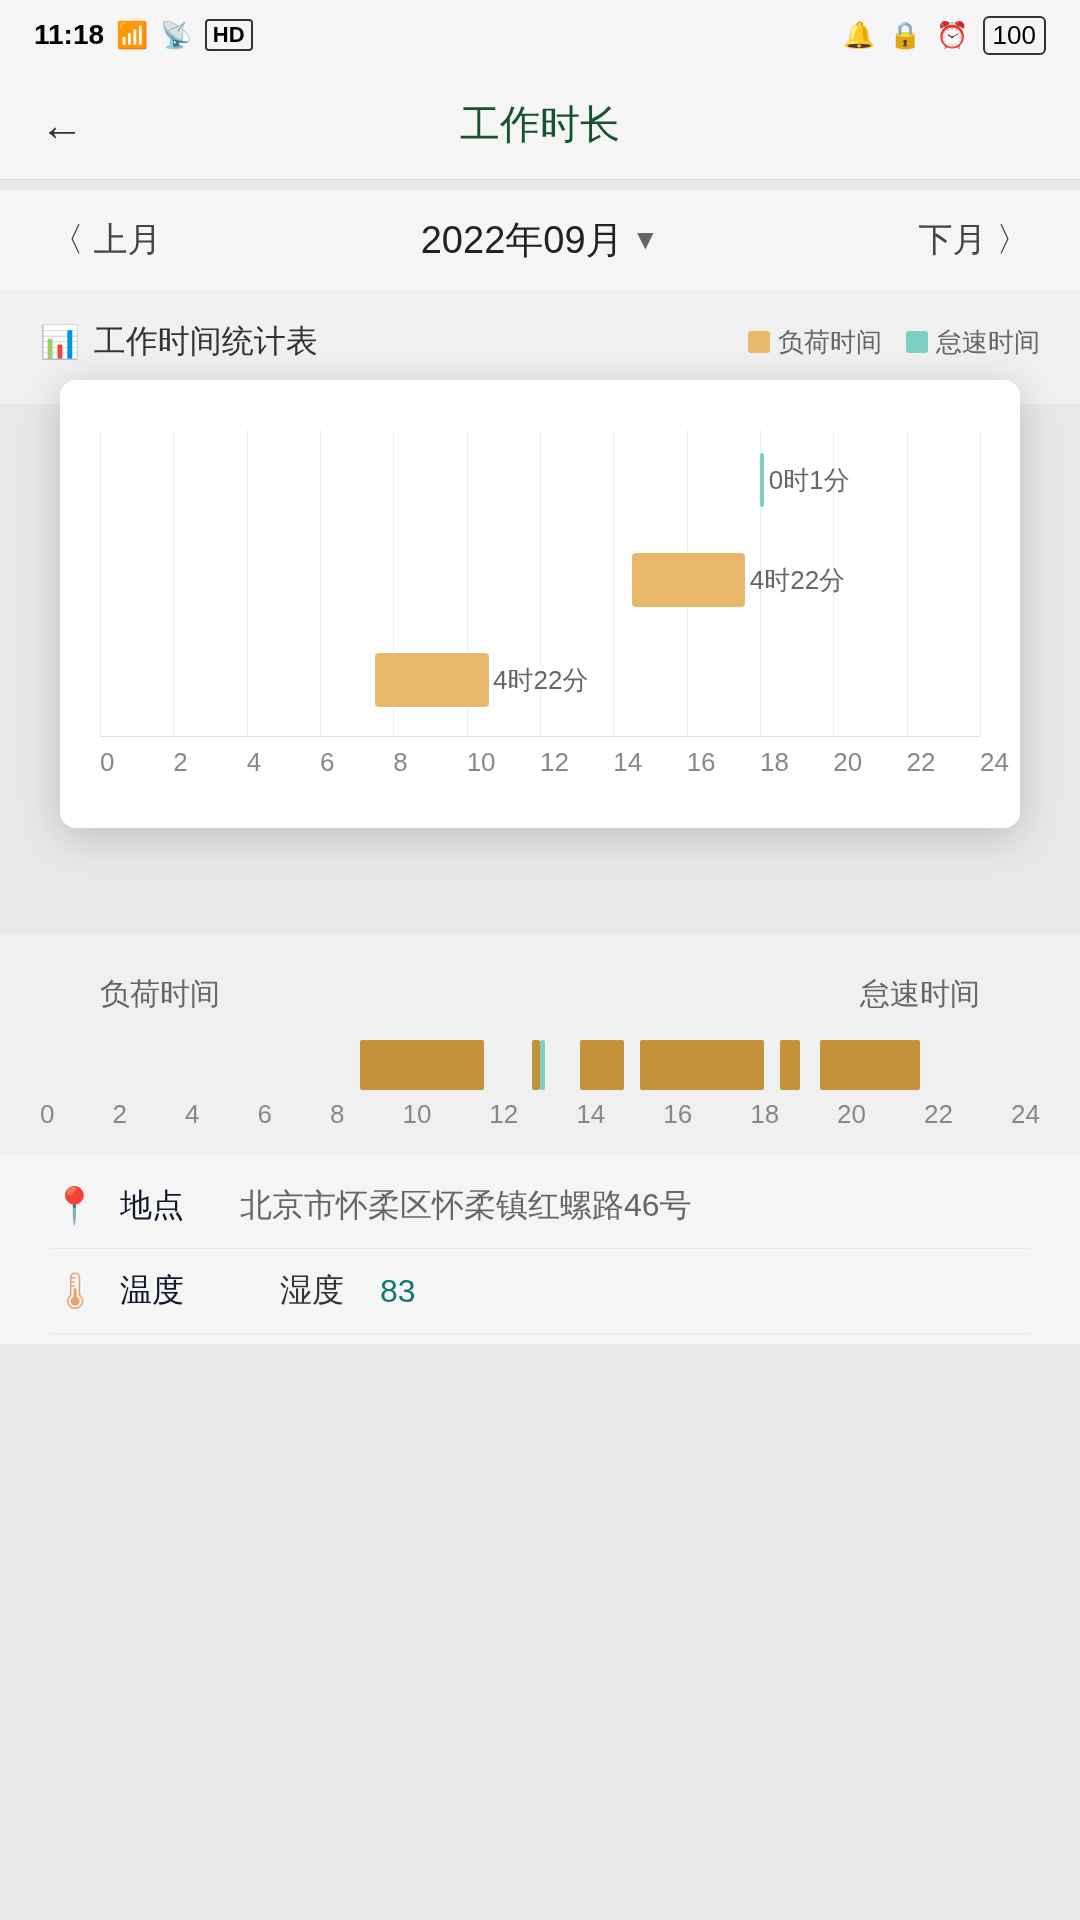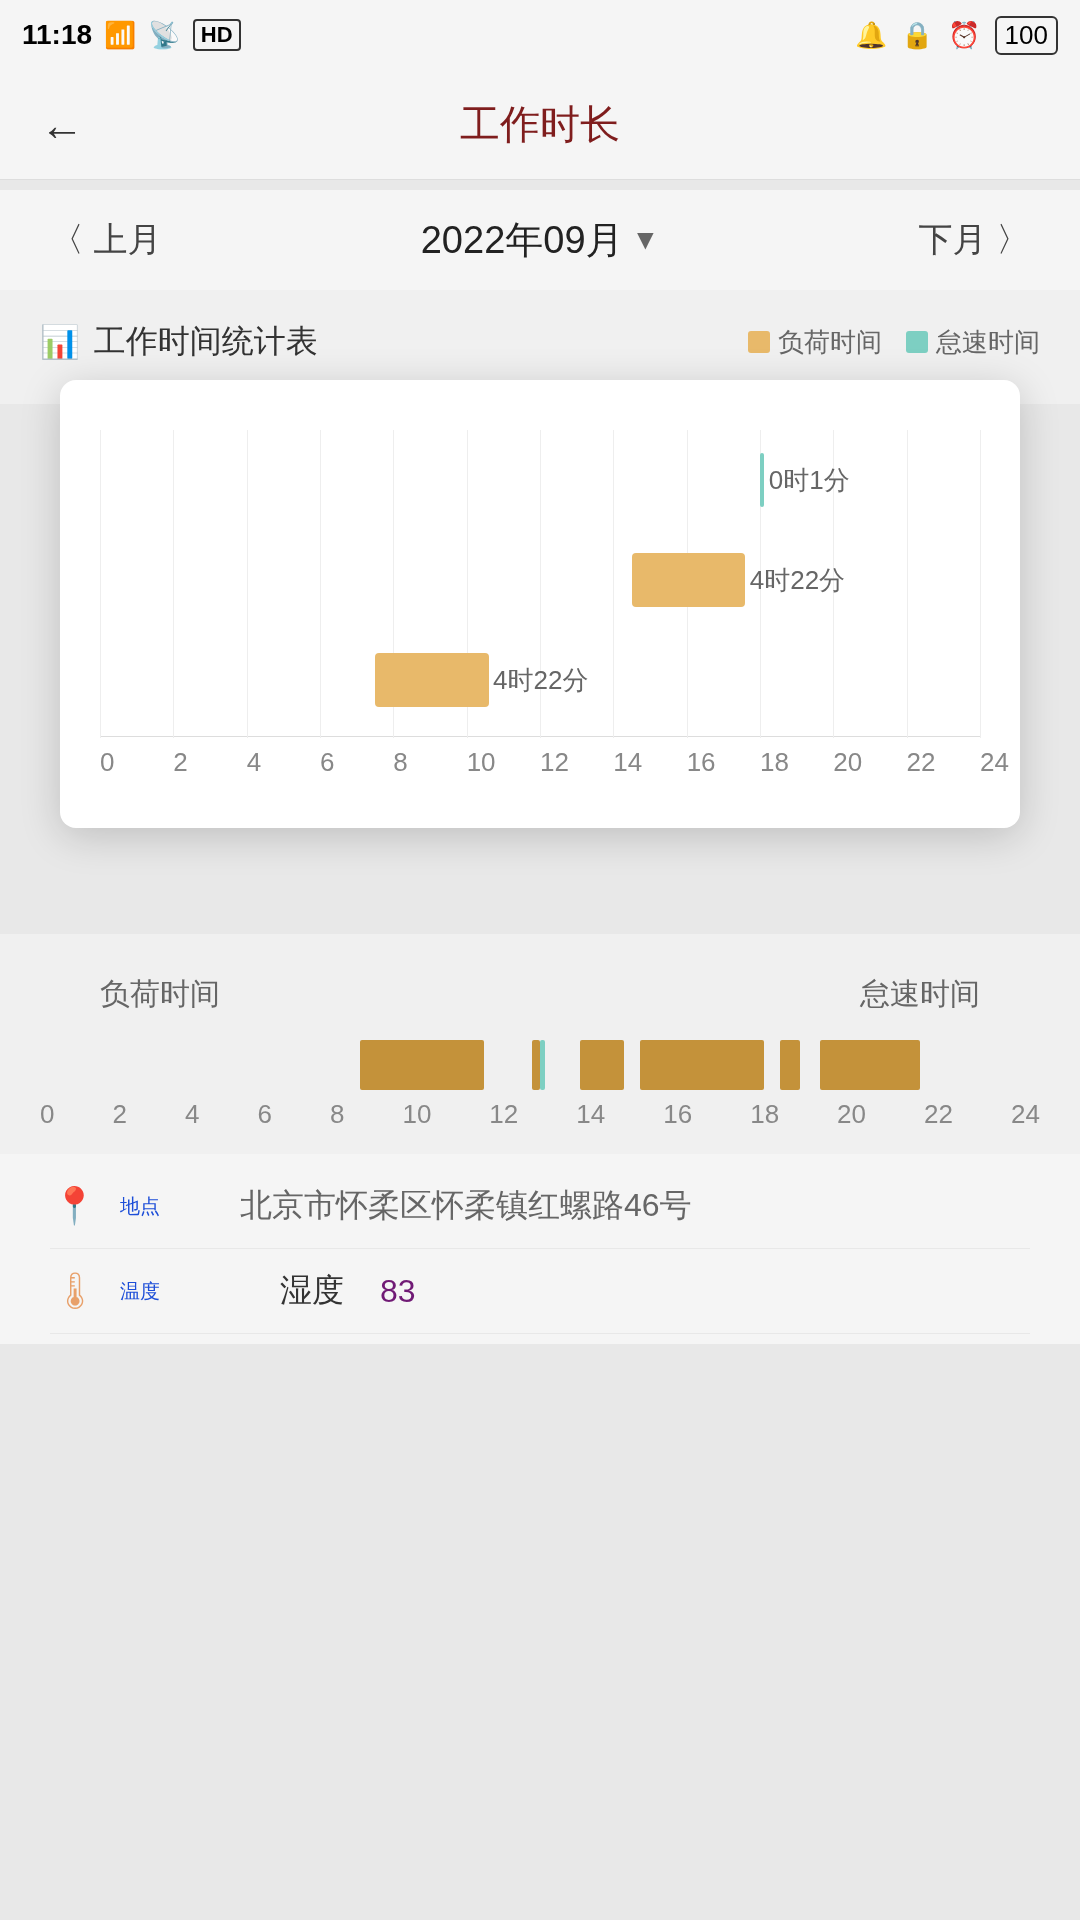--- a/index.html
+++ b/index.html
@@ -13,21 +13,21 @@
     }
 
     
     .status-bar {
       width: 100%;
       height: 70px;
       background: #f5f5f5;
       display: flex;
       align-items: center;
       justify-content: space-between;
-      padding: 0 22px;
+      padding: 0 34px;
     }
     .status-left {
       display: flex;
       align-items: center;
       gap: 12px;
       font-size: 28px;
       font-weight: 600;
     }
     .status-right {
       display: flex;
@@ -50,21 +50,21 @@
     .back-btn {
       position: absolute;
       left: 40px;
       font-size: 44px;
       color: #333;
       cursor: pointer;
     }
     .header-title {
       font-size: 40px;
       font-weight: 500;
-      color: #7f1d1d;
+      color: #14532d;
     }
 
     
     .month-nav {
       width: 100%;
       height: 100px;
       background: #f5f5f5;
       display: flex;
       align-items: center;
       justify-content: space-between;
@@ -168,33 +168,33 @@
       padding: 20px 0;
       border-bottom: 1px solid #e8e8e8;
       gap: 20px;
     }
     .info-icon {
       font-size: 36px;
       width: 50px;
       text-align: center;
     }
     .info-key {
-      font-size: 20px;
-      color: #1d4ed8;
+      font-size: 32px;
+      color: #0f172a;
       font-weight: 500;
       min-width: 100px;
     }
     .info-value {
       font-size: 32px;
       color: #666;
       flex: 1;
     }
     .info-value2 {
       font-size: 32px;
-      color: #701a75;
+      color: #0f766e;
     }
     .info-key2 {
       font-size: 32px;
       color: #333;
       font-weight: 500;
       min-width: 80px;
       margin-left: 40px;
     }
   </style>
 </head>

